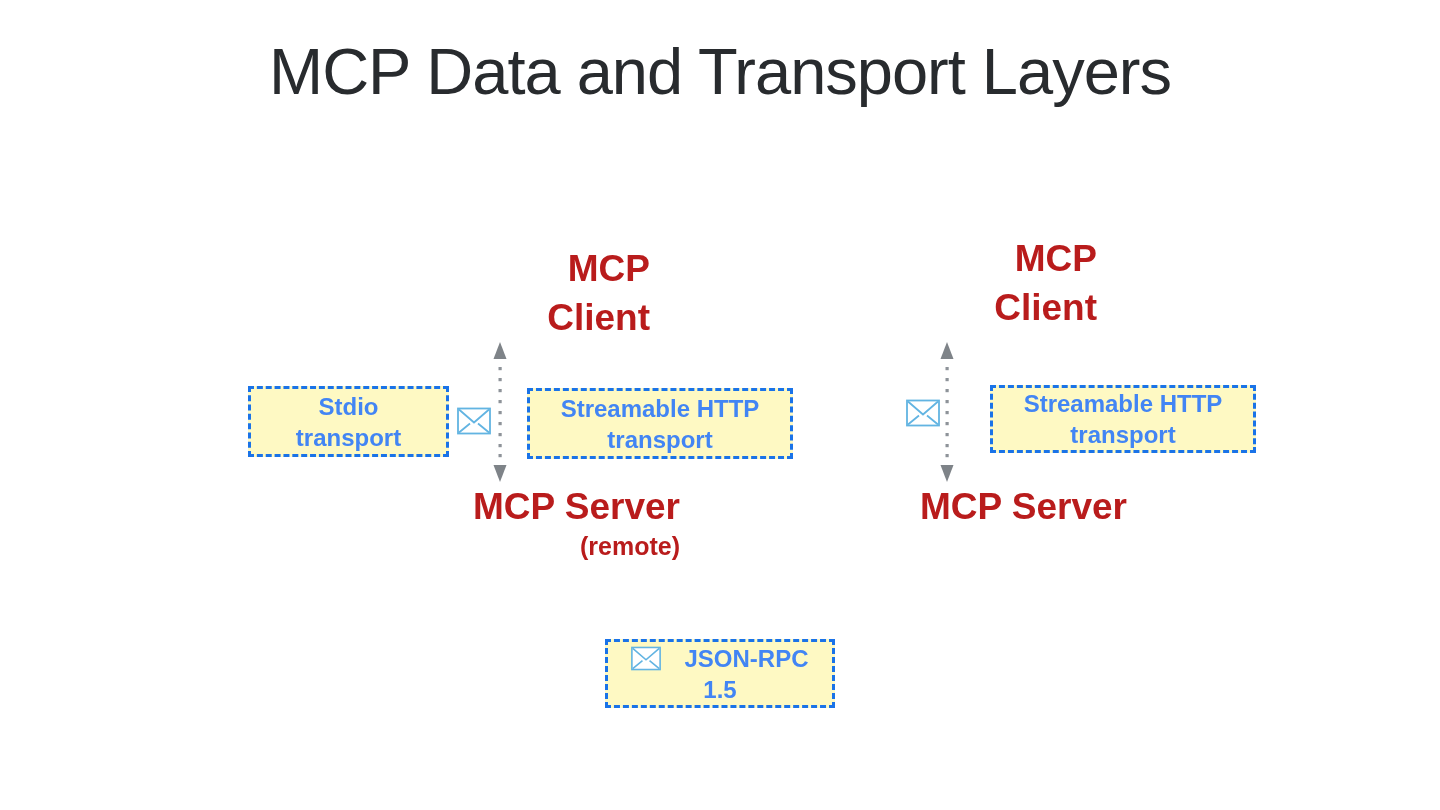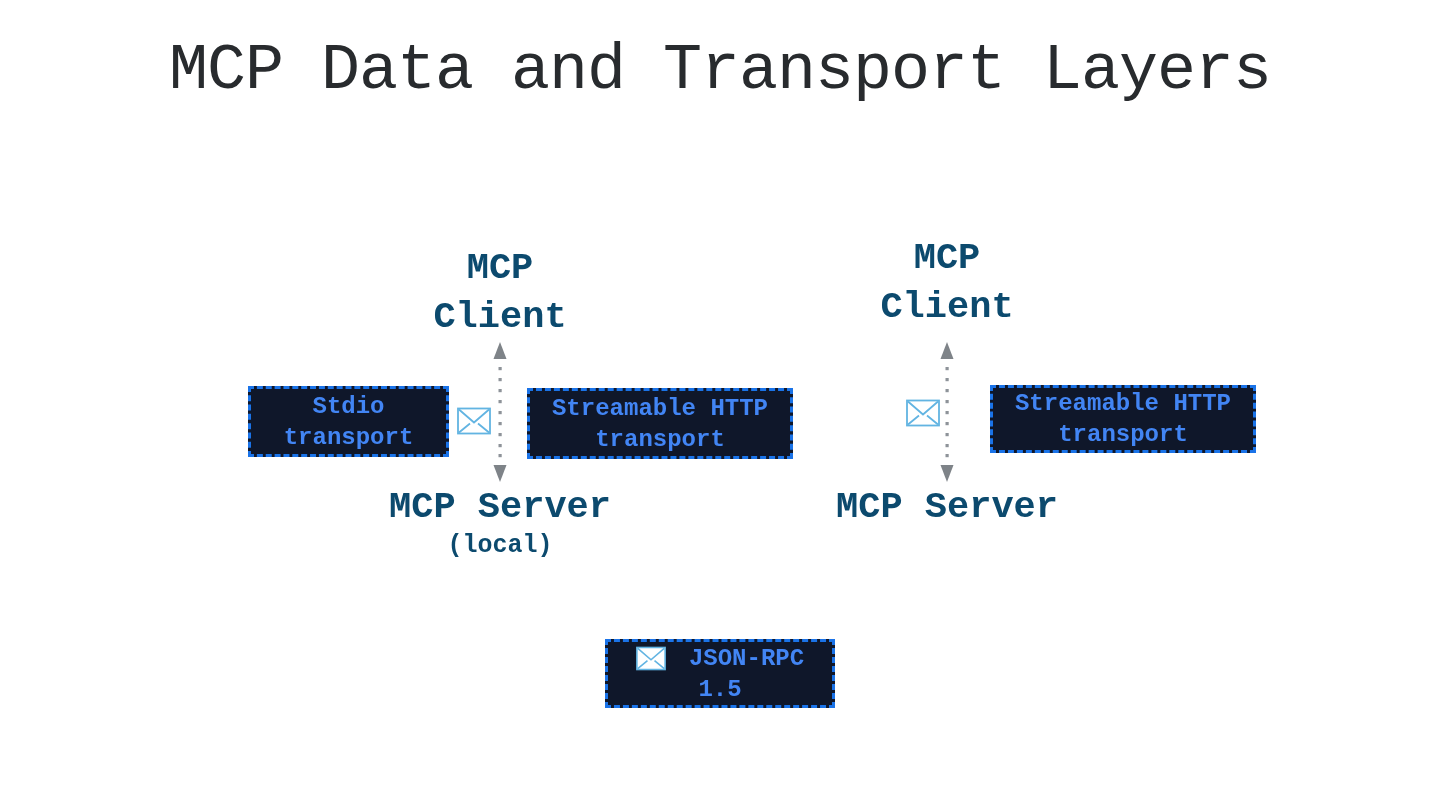--- a/index.html
+++ b/index.html
@@ -2,46 +2,46 @@
 <html><head>
 <meta charset="utf-8">
 <style>
   html, body { margin: 0; padding: 0; background: #ffffff; }
   .canvas {
     position: relative;
     width: 1440px;
     height: 810px;
     background: #ffffff;
     overflow: hidden;
-    font-family: Liberation Mono, monospace;
+    font-family: Liberation Sans, sans-serif;
   }
   .page-title {
     position: absolute;
     left: 0; top: 34px;
     width: 100%;
     text-align: center;
     font-size: 65px;
     font-weight: 500;
     letter-spacing: -1px;
     color: #282b2e;
   }
   .node {
     position: absolute;
-    color: #0c4a6e;
+    color: #b91c1c;
     font-weight: 700;
-    text-align: center;
+    text-align: right;
   }
   .client-label { font-size: 37px; line-height: 49px; }
   .server-name  { font-size: 37px; line-height: 44px; }
   .server-qualifier { font-size: 25px; line-height: 34px; font-weight: 700; }
   .tbox {
     position: absolute;
     box-sizing: border-box;
     border: 3px dashed #1a73e8;
-    background: #0f172a;
+    background: #fef9c3;
     color: #4285f4;
     font-weight: 700;
     font-size: 24px;
     line-height: 31px;
     text-align: center;
     display: flex;
     flex-direction: column;
     align-items: center;
     justify-content: center;
   }
@@ -95,21 +95,21 @@
       <path d="M2,25.5 L13,16.5 M32,25.5 L21,16.5" fill="none" stroke="#62b4e2" stroke-width="1.8"></path>
     </svg>
 
     <div class="tbox" style="left:527px; top:388px; width:266px; height:71px;">
       <div>Streamable HTTP</div>
       <div>transport</div>
     </div>
 
     <div class="node" style="left:320px; top:485px; width:360px;">
       <div class="server-name">MCP Server</div>
-      <div class="server-qualifier">(local)</div>
+      <div class="server-qualifier">(remote)</div>
     </div>
 
   </div>
 
   <div>
 
     <div class="node client-label" style="left:797px; top:234px; width:300px;">
       <div>MCP</div>
       <div>Client</div>
     </div>

